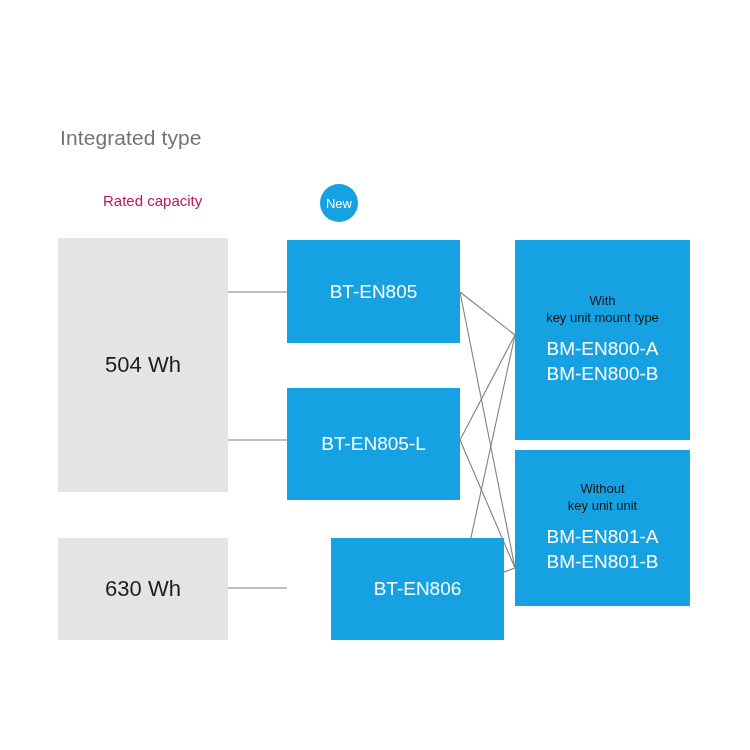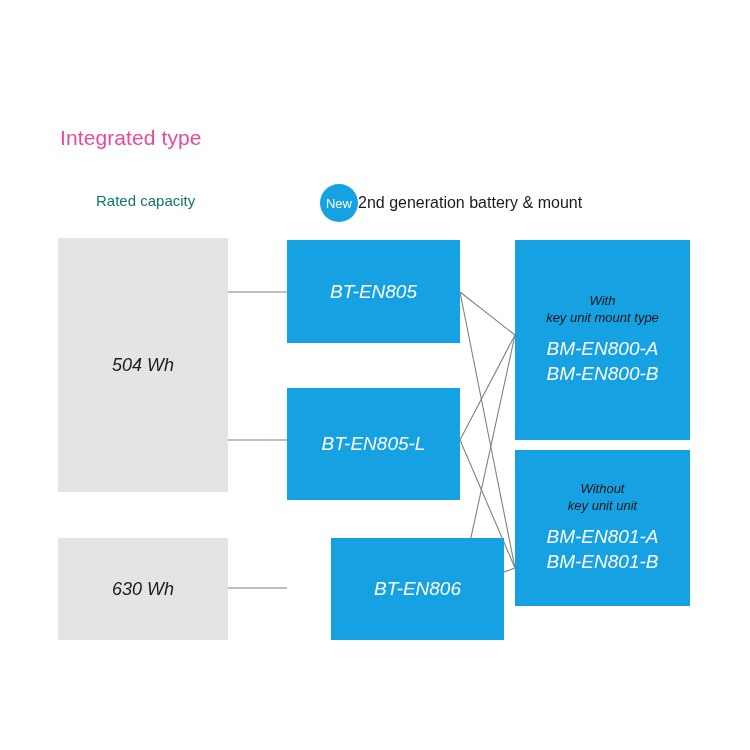--- a/index.html
+++ b/index.html
@@ -18,32 +18,32 @@
     background: #ffffff;
     overflow: hidden;
   }
 
   
   #page-title {
     position: absolute;
     left: 60px;
     top: 126px;
     font-size: 21px;
-    color: #ec4899;
+    color: #737373;
     letter-spacing: 0.1px;
     white-space: nowrap;
   }
 
   
   #col-head-capacity {
     position: absolute;
-    left: 96px;
+    left: 103px;
     top: 192px;
     font-size: 15px;
-    color: #0f766e;
+    color: #be185d;
     white-space: nowrap;
   }
   #col-head-generation {
     position: absolute;
     left: 320px;
     top: 184px;
     display: flex;
     align-items: center;
     white-space: nowrap;
   }
@@ -84,27 +84,25 @@
     box-sizing: border-box;
     display: flex;
     flex-direction: column;
     align-items: center;
     justify-content: center;
     text-align: center;
   }
   .box.gray {
     background: #e4e4e4;
     color: #1c1c1c;
-    font-size: 18px;
-    font-style: italic;
+    font-size: 22px;
   }
   .box.blue {
     background: #16a2e2;
     color: #ffffff;
-    font-style: italic;
   }
   .box .code {
     font-size: 19px;
     color: #ffffff;
     line-height: 1.36;
     white-space: nowrap;
   }
   .box .sub {
     font-size: 13px;
     color: #141414;
@@ -133,21 +131,20 @@
 <body>
 
 <div id="stage">
 
   <div id="page-title">Integrated type</div>
 
   <div id="col-head-capacity">Rated capacity</div>
 
   <div id="col-head-generation">
     <span id="new-badge">New</span>
-    <span class="head-text">2nd generation battery &amp; mount</span>
   </div>
 
   <svg id="connectors" viewBox="0 0 750 750">
 
     <line x1="228" y1="292" x2="287" y2="292"></line>
     <line x1="228" y1="440" x2="287" y2="440"></line>
     <line x1="228" y1="588" x2="287" y2="588"></line>
 
     <line x1="460" y1="292" x2="515" y2="335"></line>
     <line x1="460" y1="292" x2="515" y2="568"></line>

